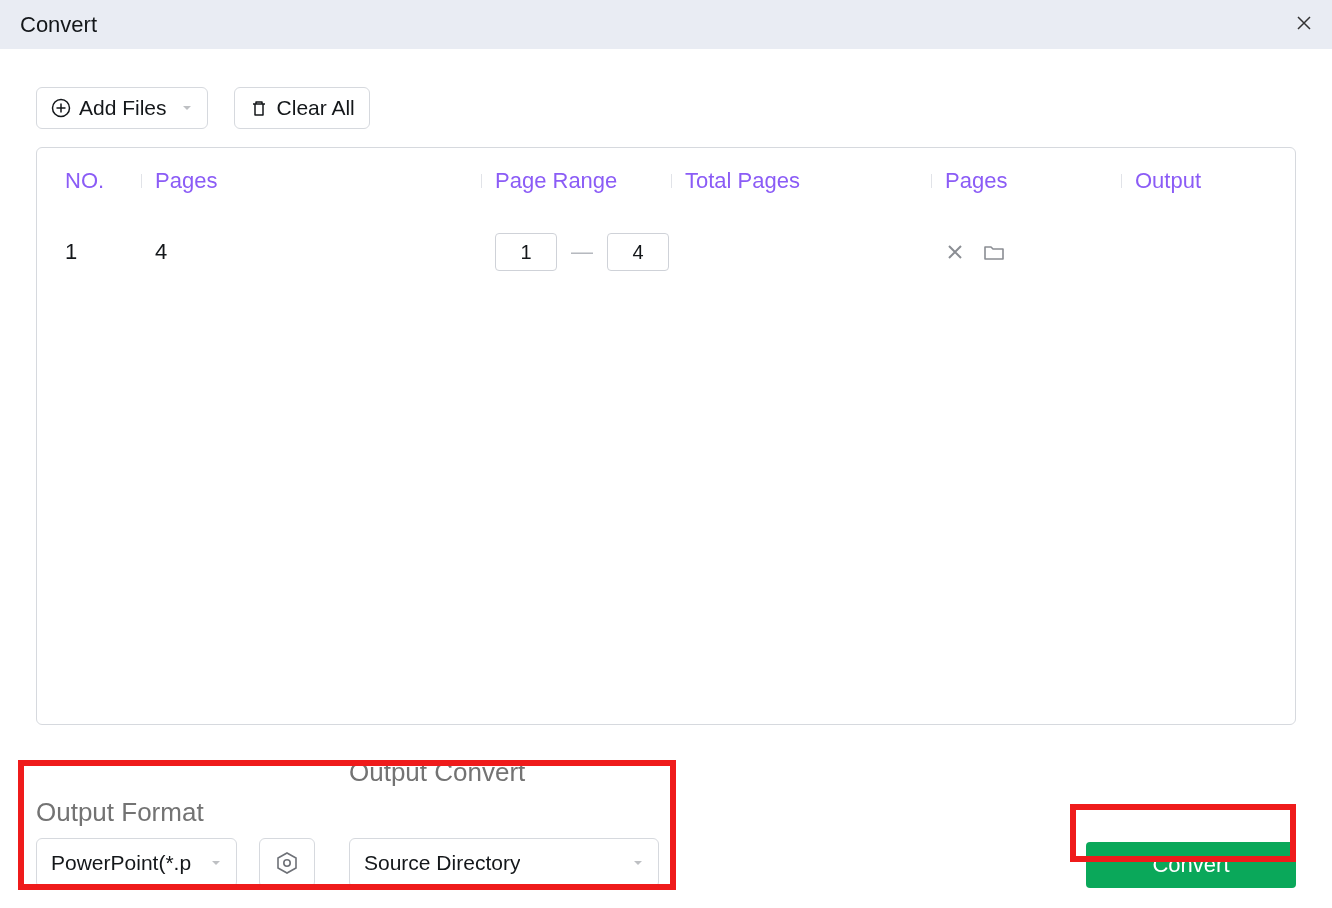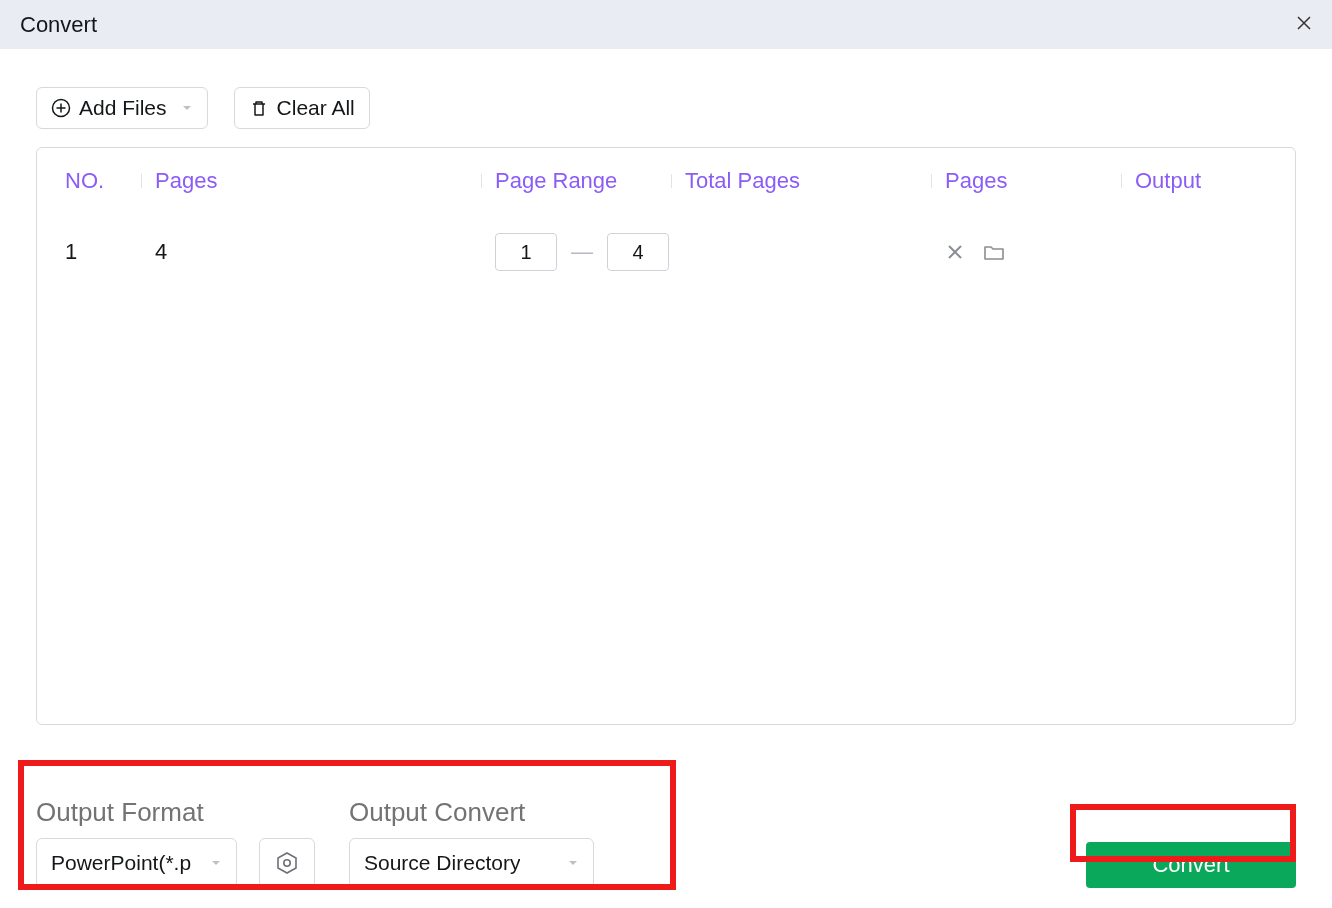--- a/index.html
+++ b/index.html
@@ -103,21 +103,21 @@
   .field-block { display: flex; flex-direction: column; gap: 10px; }
   .field-label { font-size: 26px; color: #737373; }
   .select {
     border: 1px solid #d6d9de; border-radius: 6px; background: #fff;
     height: 50px; padding: 0 14px;
     display: flex; align-items: center; justify-content: space-between;
     font-size: 21px; color: #14171a; cursor: pointer;
   }
   .select .text { white-space: nowrap; overflow: hidden; text-overflow: clip; }
   .select.format { width: 201px; }
-  .select.folder { width: 245px; }
+  .select.folder { width: 310px; margin-top: 40px; }
   .icon-btn {
     border: 1px solid #d6d9de; border-radius: 6px; background: #fff;
     width: 56px; height: 50px;
     display: flex; align-items: center; justify-content: center;
     cursor: pointer;
   }
 
   .highlight-box {
     position: absolute;
     border: 6px solid #ef1b1b;

